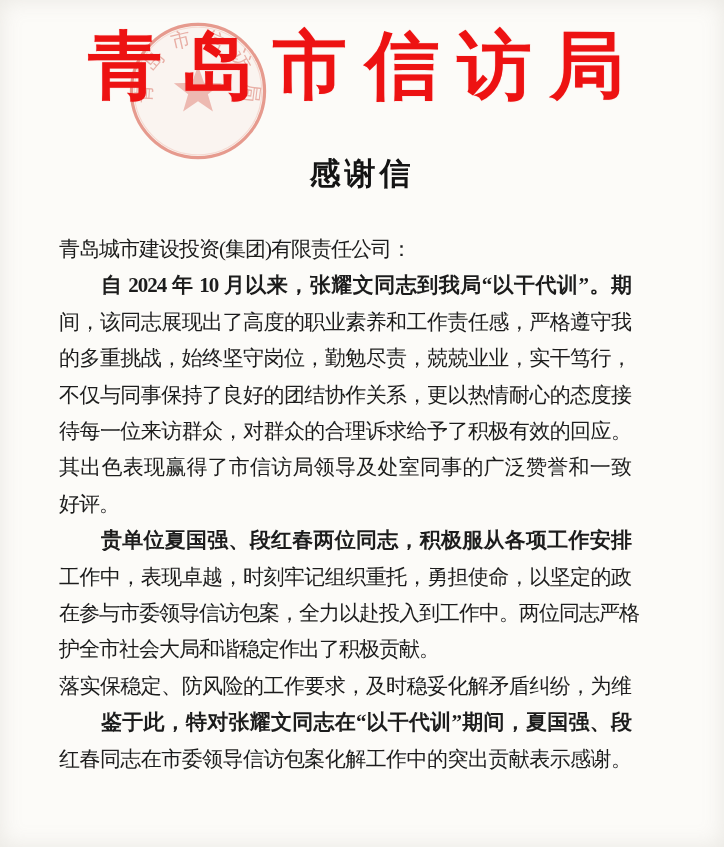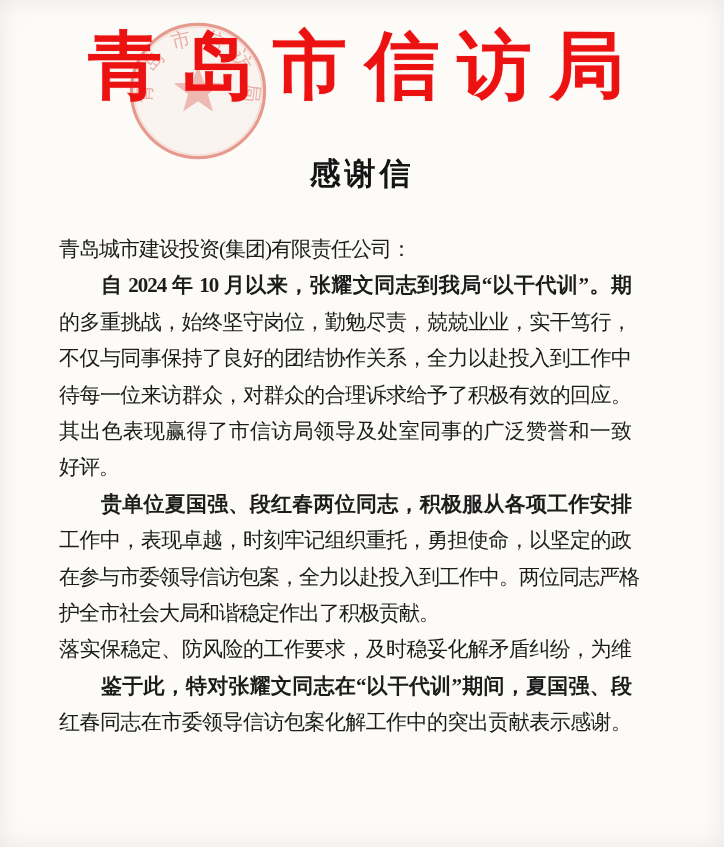--- a/index.html
+++ b/index.html
@@ -91,22 +91,23 @@
     <span class="title-char">信</span>
     <span class="title-char">访</span>
     <span class="title-char">局</span>
   </div>
 
   <div class="doc-heading">感谢信</div>
 
   <div class="letter-body">
     <div class="line plain">青岛城市建设投资(集团)有限责任公司：</div>
     <div class="line indent">自 2024 年 10 月以来，张耀文同志到我局“以干代训”。期</div>
+    <div class="line">间，该同志展现出了高度的职业素养和工作责任感，严格遵守我</div>
     <div class="line">的多重挑战，始终坚守岗位，勤勉尽责，兢兢业业，实干笃行，</div>
-    <div class="line">不仅与同事保持了良好的团结协作关系，全力以赴投入到工作中</div>
+    <div class="line">不仅与同事保持了良好的团结协作关系，更以热情耐心的态度接</div>
     <div class="line">待每一位来访群众，对群众的合理诉求给予了积极有效的回应。</div>
     <div class="line">其出色表现赢得了市信访局领导及处室同事的广泛赞誉和一致</div>
     <div class="line plain">好评。</div>
     <div class="line indent">贵单位夏国强、段红春两位同志，积极服从各项工作安排</div>
     <div class="line">工作中，表现卓越，时刻牢记组织重托，勇担使命，以坚定的政</div>
     <div class="line">在参与市委领导信访包案，全力以赴投入到工作中。两位同志严格</div>
     <div class="line plain">护全市社会大局和谐稳定作出了积极贡献。</div>
     <div class="line">落实保稳定、防风险的工作要求，及时稳妥化解矛盾纠纷，为维</div>
     <div class="line indent">鉴于此，特对张耀文同志在“以干代训”期间，夏国强、段</div>
     <div class="line">红春同志在市委领导信访包案化解工作中的突出贡献表示感谢。</div>

